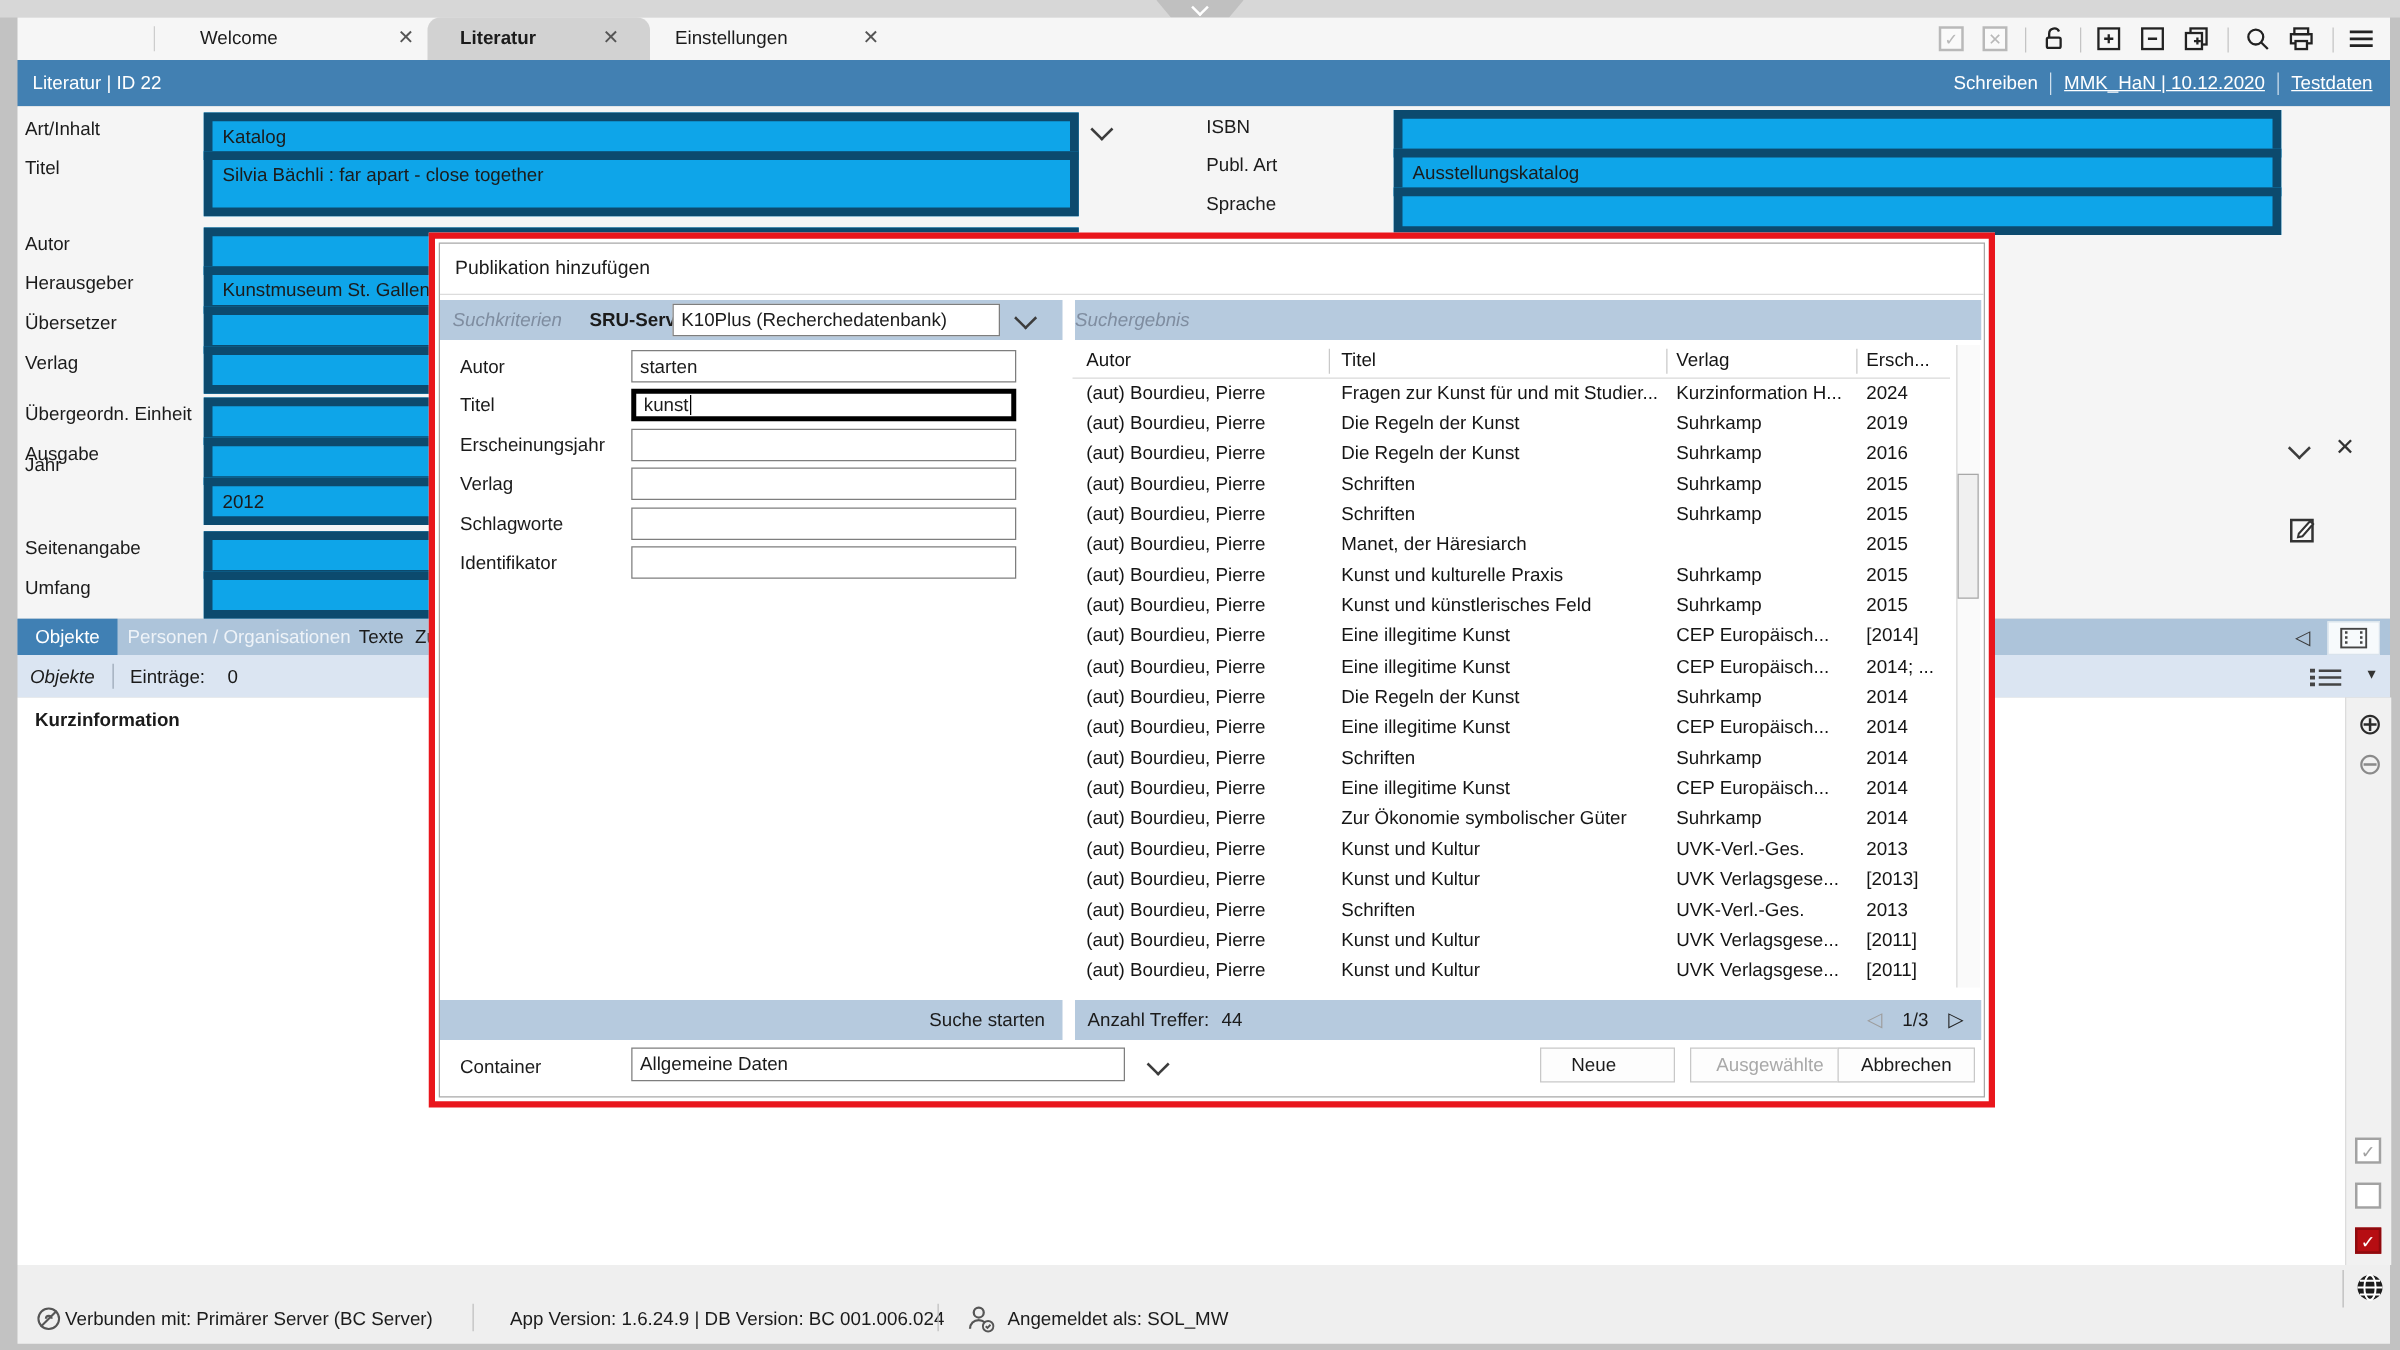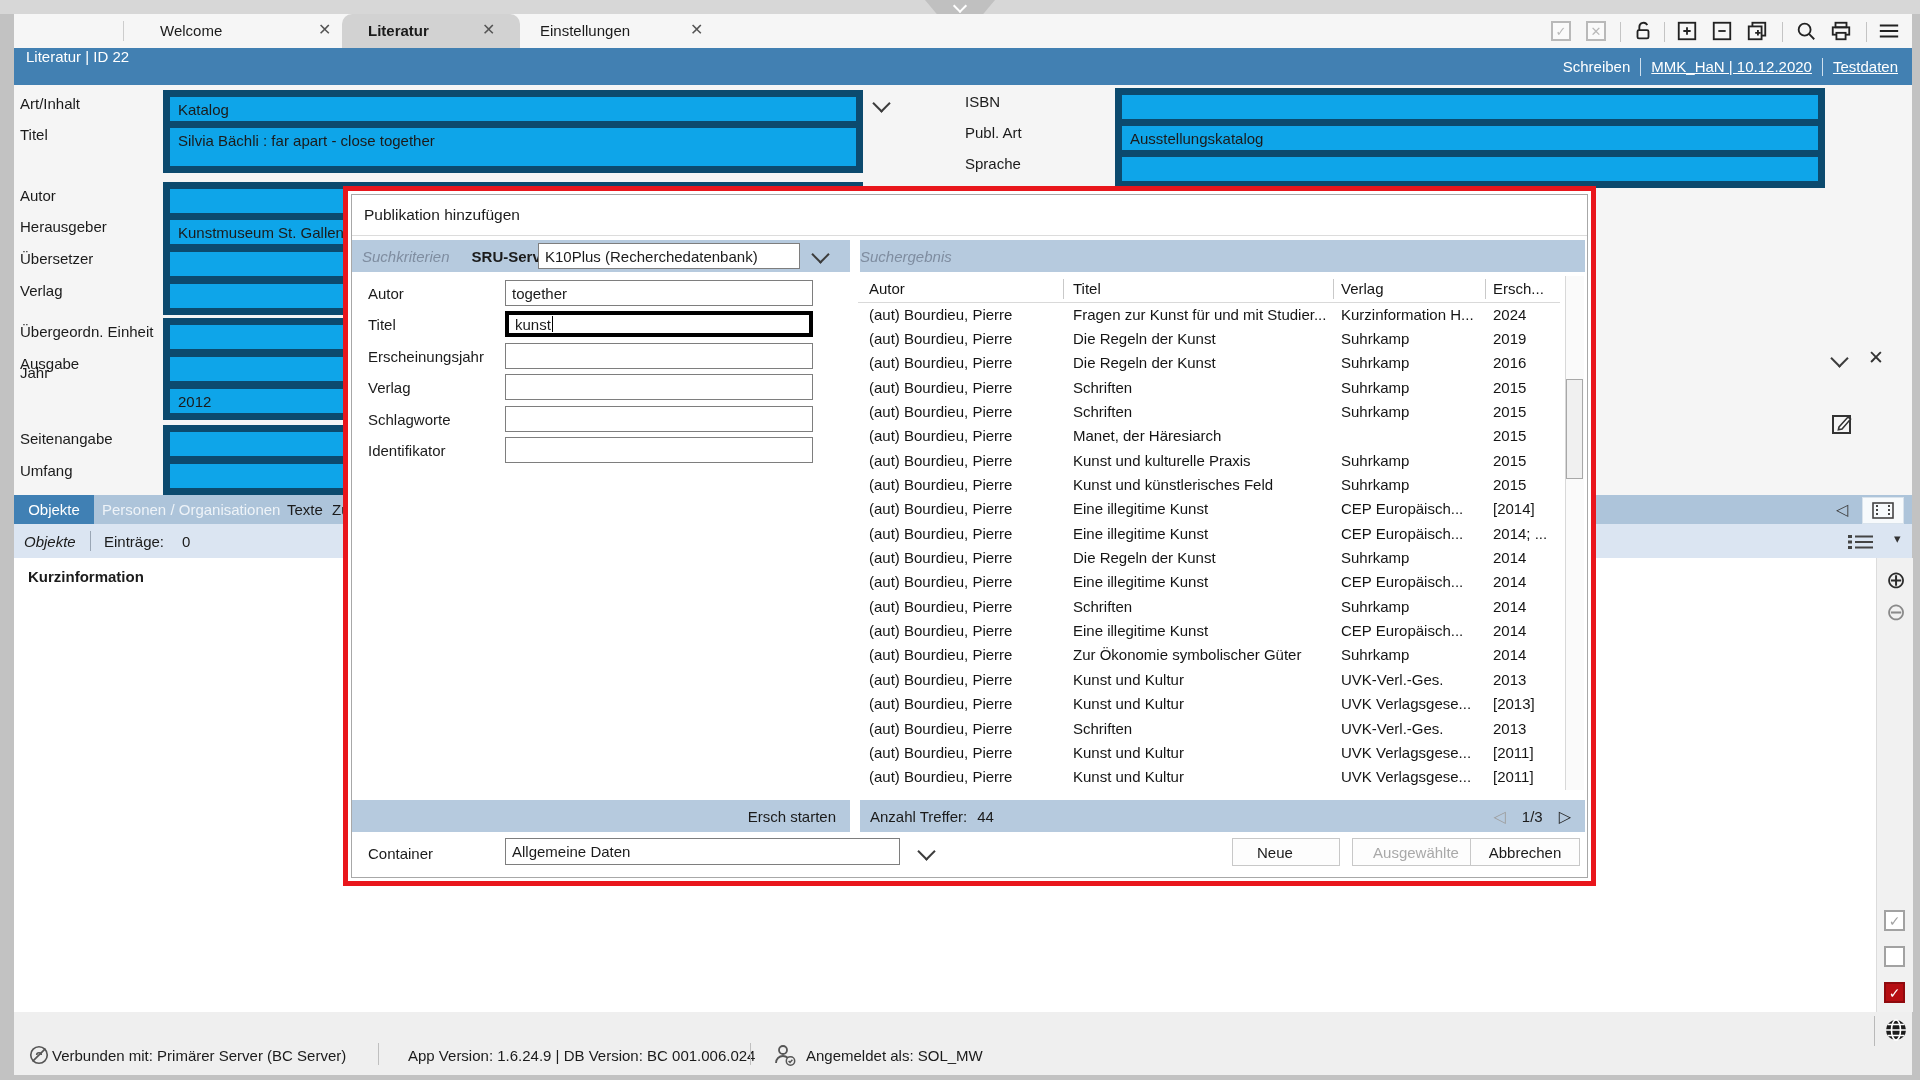--- a/index.html
+++ b/index.html
@@ -11,21 +11,21 @@
   .italic{font-style:italic;color:#7f8da0}
   
   #topstrip{left:0;top:0;width:1920px;height:14px;background:#d7d7d7}
   #handle{left:925px;top:0;width:70px;height:15px;background:#c0c0c0;
           clip-path:polygon(0 0,100% 0,82% 100%,18% 100%);display:flex;align-items:center;justify-content:center}
   #tabbar{left:14px;top:14px;width:1898px;height:34px;background:#f6f6f6}
   .tabdiv{width:1px;height:20px;background:#cdcdcd;top:21px}
   .tablabel{top:22px;font-size:15px}
   .closex{top:20px;font-size:16px;color:#555;cursor:default}
   #activetab{left:342px;top:14px;width:178px;height:34px;background:#d2d2d2;border-radius:10px 10px 0 0}
-  #bluebar{left:14px;top:48px;width:1898px;height:37px;background:#4280b2;display:flex;}
+  #bluebar{left:14px;top:48px;width:1898px;height:37px;background:#4280b2;display:flex;align-items:center}
   #bluebar .title{margin-left:12px;font-size:15px;color:#fff}
   #bluebar .right{margin-left:auto;margin-right:14px;display:flex;align-items:center;gap:10px;font-size:15px;color:#fff}
   #bluebar .vsep{width:1px;height:18px;background:#cfe0ee}
   #bluebar a{color:#fff;text-decoration:underline}
   
   .tool{top:20px;width:22px;height:22px;display:flex;align-items:center;justify-content:center}
   .toolsep{top:22px;width:1px;height:20px;background:#c4c4c4}
   .box-ico{width:20px;height:20px;border:2px solid #b9b9b9;display:flex;align-items:center;justify-content:center;
            font-size:13px;color:#b9b9b9;box-sizing:border-box;background:#fafafa}
   
@@ -286,21 +286,21 @@
     <span class="txt" style="margin-left:22px;font-weight:bold">SRU-Service</span>
   </div>
   <div class="dinp" style="left:186px;top:48px;width:262px;height:26px">K10Plus (Recherchedatenbank)</div>
   <span class="chev" style="position:absolute;left:462px;top:53px"></span>
 
   <div class="dstrip" style="left:508px;top:45px;width:725px">
     <span class="txt italic" style="margin-left:0">Suchergebnis</span>
   </div>
 
   <div class="dlabel" style="left:16px;top:90px">Autor</div>
-  <div class="dinp" style="left:153px;top:85px;width:308px;height:26px">together</div>
+  <div class="dinp" style="left:153px;top:85px;width:308px;height:26px">starten</div>
   <div class="dlabel" style="left:16px;top:121px">Titel</div>
   <div class="dinp focused" style="left:153px;top:116px;width:308px;height:26px">
         <span>kunst</span>
         <span class="caret"></span>
       </div>
   <div class="dlabel" style="left:16px;top:153px">Erscheinungsjahr</div>
   <div class="dinp" style="left:153px;top:148px;width:308px;height:26px"></div>
   <div class="dlabel" style="left:16px;top:184px">Verlag</div>
   <div class="dinp" style="left:153px;top:179px;width:308px;height:26px"></div>
   <div class="dlabel" style="left:16px;top:216px">Schlagworte</div>
@@ -459,21 +459,21 @@
         <div class="c2">Kunst und Kultur</div>
         <div class="c3">UVK Verlagsgese...</div>
         <div class="c4">[2011]</div>
       </div>
     </div>
   <div id="vscroll">
     <div id="vthumb"></div>
   </div>
 
   <div class="dstrip" style="left:0;top:605px;width:498px;justify-content:flex-end">
-    <span class="txt" style="margin-right:14px;cursor:default">Ersch starten</span>
+    <span class="txt" style="margin-right:14px;cursor:default">Suche starten</span>
   </div>
   <div class="dstrip" style="left:508px;top:605px;width:725px">
     <span class="txt" style="margin-left:10px">Anzahl Treffer:</span>
     <span class="txt" style="margin-left:10px">44</span>
     <span style="margin-left:auto;margin-right:14px;display:flex;align-items:center;gap:16px">
       <span class="pager" style="color:#9d9d9d">◁</span>
       <span class="txt">1/3</span>
       <span class="pager">▷</span>
     </span>
   </div>

